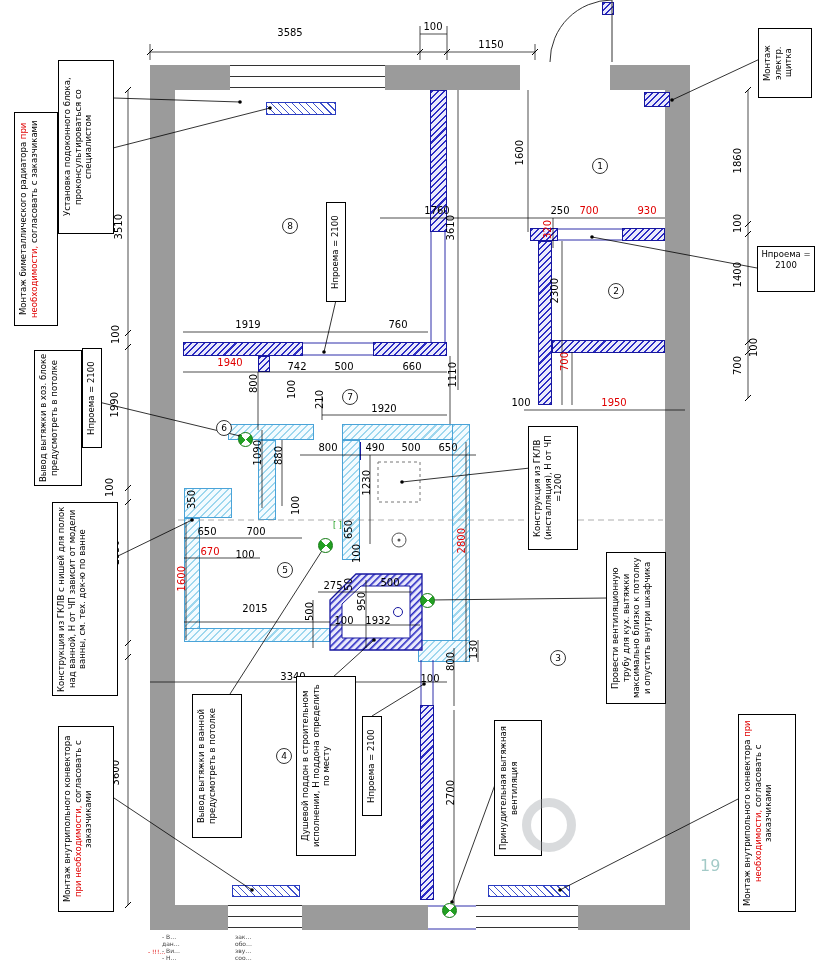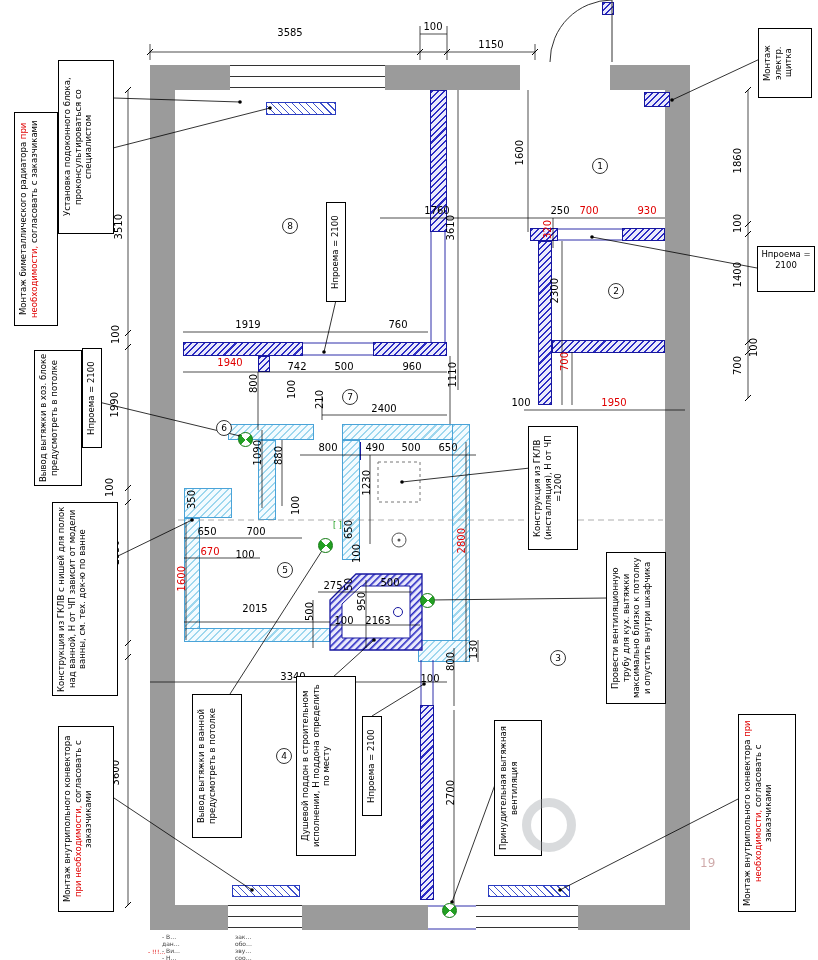--- a/index.html
+++ b/index.html
@@ -21,21 +21,21 @@
   .red{color:#e00000 !important}
   .ann{position:absolute;background:#fff;border:1px solid #000;font-size:8.5px;line-height:1.25;
        padding:2px 3px;text-align:center;overflow:hidden}
   .ann.v{writing-mode:vertical-rl;transform:rotate(180deg)}
   .room{position:absolute;width:16px;height:16px;border:1px solid #333;border-radius:50%;
         background:#fff;font-size:9px;line-height:14px;text-align:center}
   .vent{position:absolute;width:15px;height:15px;border-radius:50%;border:1.5px solid #117a11;
         background:conic-gradient(from 45deg,#23a023 0 25%,#fff 0 50%,#23a023 0 75%,#fff 0)}
   .wm-text{position:absolute;font-weight:bold;color:#9aa0a6;opacity:.38;letter-spacing:5px;
         font-size:62px;line-height:1}
-  .wm-sub{position:absolute;color:#7f1d1d;opacity:.38;font-size:12px}
+  .wm-sub{position:absolute;color:#0f766e;opacity:.38;font-size:16px}
   .wm-ring{position:absolute;width:54px;height:54px;border:9px solid #9aa0a6;border-radius:50%;opacity:.38}
   .legend{position:absolute;font-size:6px;line-height:7px;color:#444;white-space:pre-line}
   .mark{position:absolute;font-size:8px;color:#159a15}
 </style>
 </head>
 <body>
 
 <div class="canvas">
 
   <div class="wgray" style="left:150px;top:65px;width:80px;height:25px"></div>
@@ -179,26 +179,26 @@
   <span class="dim dv" style="left:446px;top:215px">3610</span>
   <span class="dim dv" style="left:550px;top:278px">2300</span>
   <span class="dim dv red" style="left:560px;top:352px">700</span>
   <span class="dim hc" style="left:521px;top:398px">100</span>
   <span class="dim hc red" style="left:614px;top:398px">1950</span>
   <span class="dim hc" style="left:248px;top:320px">1919</span>
   <span class="dim hc" style="left:398px;top:320px">760</span>
   <span class="dim hc red" style="left:230px;top:358px">1940</span>
   <span class="dim hc" style="left:297px;top:362px">742</span>
   <span class="dim hc" style="left:344px;top:362px">500</span>
-  <span class="dim hc" style="left:412px;top:362px">960</span>
+  <span class="dim hc" style="left:412px;top:362px">660</span>
   <span class="dim dv" style="left:249px;top:374px">800</span>
   <span class="dim dv" style="left:287px;top:380px">100</span>
   <span class="dim dv" style="left:315px;top:390px">210</span>
   <span class="dim dv" style="left:448px;top:362px">1110</span>
-  <span class="dim hc" style="left:384px;top:404px">2400</span>
+  <span class="dim hc" style="left:384px;top:404px">1920</span>
   <span class="dim hc" style="left:328px;top:443px">800</span>
   <span class="dim hc" style="left:375px;top:443px">490</span>
   <span class="dim hc" style="left:411px;top:443px">500</span>
   <span class="dim hc" style="left:448px;top:443px">650</span>
   <span class="dim dv" style="left:253px;top:440px">1090</span>
   <span class="dim dv" style="left:274px;top:446px">880</span>
   <span class="dim dv" style="left:362px;top:470px">1230</span>
   <span class="dim dv" style="left:291px;top:496px">100</span>
   <span class="dim dv" style="left:187px;top:490px">350</span>
   <span class="dim hc" style="left:207px;top:527px">650</span>
@@ -208,21 +208,21 @@
   <span class="dim dv red" style="left:177px;top:566px">1600</span>
   <span class="dim dv red" style="left:457px;top:528px">2800</span>
   <span class="dim dv" style="left:344px;top:520px">650</span>
   <span class="dim dv" style="left:352px;top:544px">100</span>
   <span class="dim hc" style="left:333px;top:581px">275</span>
   <span class="dim dv" style="left:344px;top:578px">50</span>
   <span class="dim dv" style="left:357px;top:592px">950</span>
   <span class="dim hc" style="left:390px;top:578px">500</span>
   <span class="dim dv" style="left:305px;top:602px">500</span>
   <span class="dim hc" style="left:344px;top:616px">100</span>
-  <span class="dim hc" style="left:378px;top:616px">2163</span>
+  <span class="dim hc" style="left:378px;top:616px">1932</span>
   <span class="dim hc" style="left:255px;top:604px">2015</span>
   <span class="dim hc" style="left:293px;top:672px">3340</span>
   <span class="dim hc" style="left:430px;top:674px">100</span>
   <span class="dim dv" style="left:446px;top:652px">800</span>
   <span class="dim dv" style="left:469px;top:640px">130</span>
   <span class="dim dv" style="left:446px;top:780px">2700</span>
 
   <div class="room" style="left:592px;top:158px">1</div>
   <div class="room" style="left:608px;top:283px">2</div>
   <div class="room" style="left:550px;top:650px">3</div>

